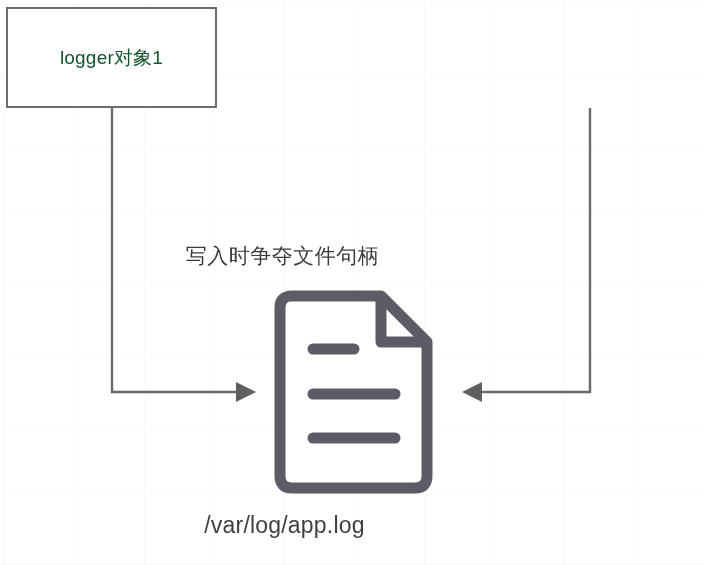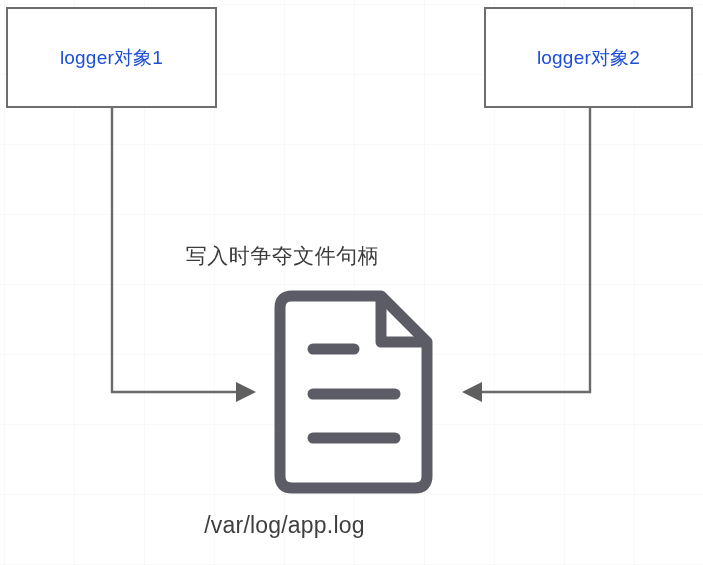--- a/index.html
+++ b/index.html
@@ -31,21 +31,21 @@
     position: absolute;
     box-sizing: border-box;
     background: #ffffff;
     border: 2.4px solid #6d6d6d;
     display: flex;
     align-items: center;
     justify-content: center;
   }
   .node-label {
     font-size: 19px;
-    color: #1d4ed8;
+    color: #14532d;
     letter-spacing: 0.2px;
     white-space: nowrap;
     line-height: 1;
   }
   #box-left  { left: 6px;   top: 7px; width: 211px; height: 101px; }
   #box-right { left: 484px; top: 7px; width: 209px; height: 101px; }
 
   .free-text {
     position: absolute;
     color: #3b3b3b;
@@ -97,21 +97,18 @@
       <line x1="313" y1="349" x2="354" y2="349" stroke="#5c5c66" stroke-width="11" stroke-linecap="round"></line>
       <line x1="313" y1="394" x2="395" y2="394" stroke="#5c5c66" stroke-width="11" stroke-linecap="round"></line>
       <line x1="313" y1="438" x2="395" y2="438" stroke="#5c5c66" stroke-width="11" stroke-linecap="round"></line>
     </g>
   </svg>
 
   <div class="node-box" id="box-left">
     <span class="node-label">logger对象1</span>
   </div>
 
-  <div class="node-box" id="box-right">
-    <span class="node-label">logger对象2</span>
-  </div>
 
   <div class="free-text" id="center-caption">写入时争夺文件句柄</div>
 
   <div class="free-text" id="file-caption">/var/log/app.log</div>
 
 </div>
 
 </body></html>

